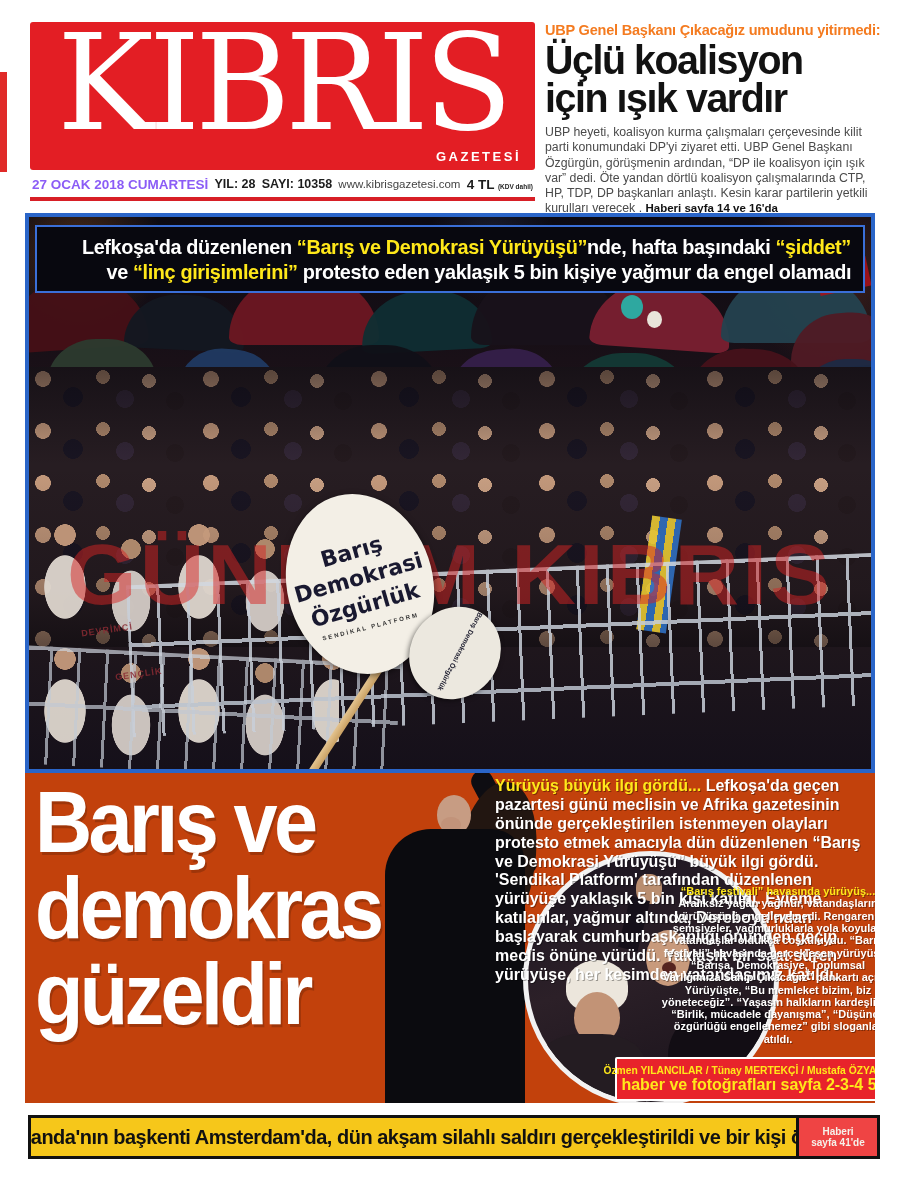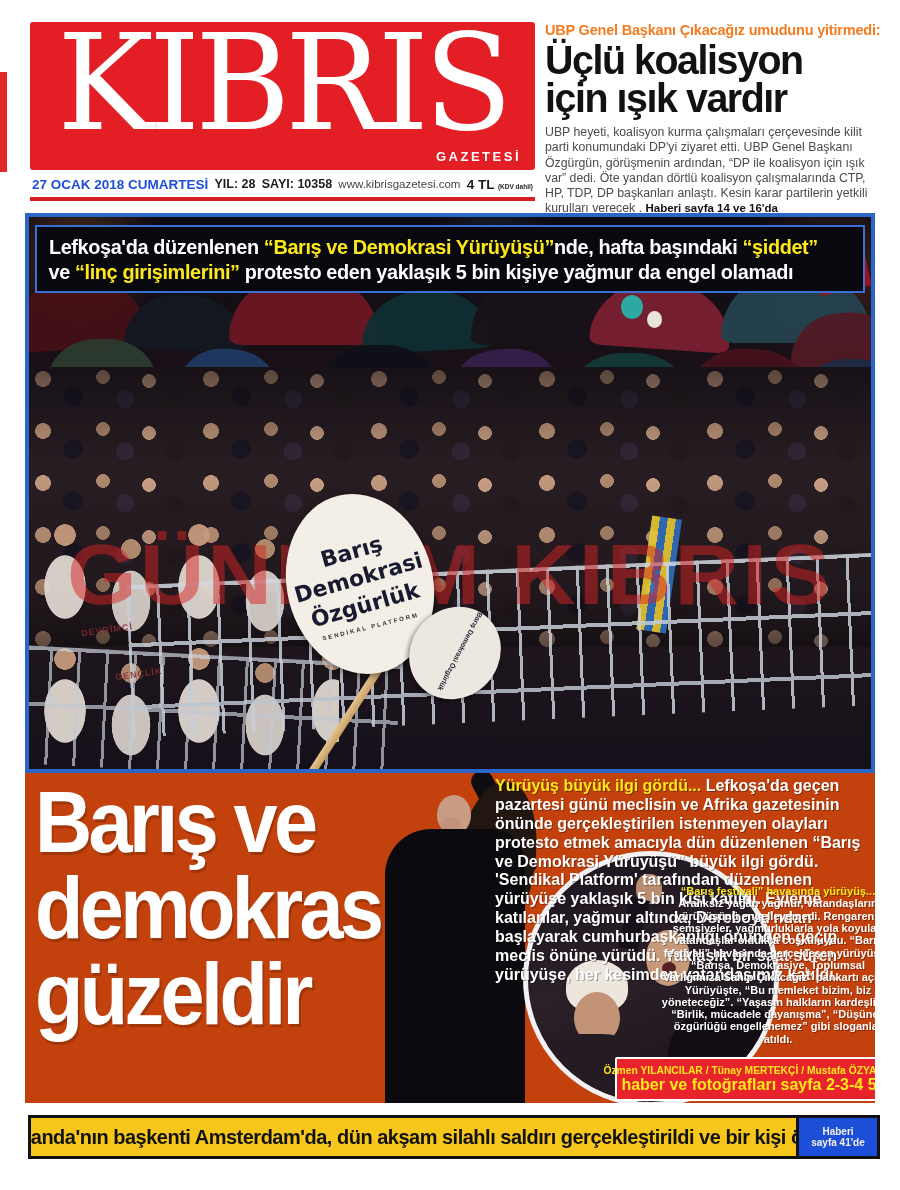--- a/index.html
+++ b/index.html
@@ -8,21 +8,21 @@
   .abs{position:absolute;}
 
   
   .edge-strip{left:0;top:72px;width:7px;height:100px;background:#e02a28;}
   .logo-box{left:30px;top:22px;width:505px;height:148px;background:#e31e24;border-radius:3px;}
   .logo-title{position:absolute;left:0;right:0;top:-16px;text-align:center;color:#fff;
     font-family:"DejaVu Serif",serif;font-size:132px;letter-spacing:-5px;transform:scaleX(.98);}
   .logo-sub{position:absolute;right:14px;bottom:6px;color:#fff;font-size:13px;font-weight:bold;letter-spacing:2.5px;}
   .dateline{left:30px;top:171px;width:505px;height:30px;border-bottom:4px solid #d81f26;
     display:flex;align-items:center;justify-content:space-between;padding:0 2px;box-sizing:border-box;}
-  .dateline .d1{font-size:13.5px;font-weight:bold;color:#1d4ed8;text-align:center;}
+  .dateline .d1{font-size:13.5px;font-weight:bold;color:#8b5cf6;text-align:center;}
   .dateline .d2{font-size:12.5px;font-weight:bold;color:#1d1d1d;}
   .dateline .web{font-size:11.5px;color:#444;}
   .dateline .price{font-size:13.5px;font-weight:bold;color:#1d1d1d;}
   .dateline .price small{font-size:6.5px;font-weight:bold;}
 
   
   .top-story{left:545px;top:22px;width:333px;}
   .kicker{color:#f47b20;font-weight:bold;font-size:14.5px;letter-spacing:-.2px;white-space:nowrap;}
   .ts-head{color:#121212;font-weight:800;font-size:41px;line-height:.93;letter-spacing:-1.5px;
     transform:scaleX(.96);transform-origin:left top;margin-top:3px;}
@@ -30,21 +30,21 @@
   .ts-ref{font-weight:bold;color:#111;font-size:11.5px;}
 
   
   .photo{left:25px;top:213px;width:850px;height:560px;border:4px solid #2a65c8;box-sizing:border-box;
     background:linear-gradient(180deg,#0c0a12 0%,#1b1118 30%,#261b1e 60%,#15101a 100%);overflow:hidden;}
   .photo::before{content:"";position:absolute;inset:0;
     background:radial-gradient(circle 120px at 6% 6%,rgba(255,140,40,.25),transparent 70%),
                radial-gradient(circle 140px at 96% 10%,rgba(255,120,60,.18),transparent 70%),
                radial-gradient(circle 90px at 55% 4%,rgba(120,160,255,.12),transparent 70%);}
   .banner{position:absolute;left:6px;right:6px;top:8px;height:64px;background:#08080f;border:2px solid #3a6fd8;
-    z-index:7;display:flex;flex-direction:column;align-items:flex-start;justify-content:center;gap:1px;}
+    z-index:7;display:flex;flex-direction:column;align-items:flex-end;justify-content:center;gap:1px;}
   .banner .bl{white-space:nowrap;font-weight:800;font-size:20.5px;letter-spacing:-.4px;color:#fff;
     transform:scaleX(.97);}
   .banner .yl{color:#ffe81a;}
   .umb{position:absolute;border-radius:50% 50% 10% 10% / 100% 100% 12% 12%;opacity:.95;}
   .crowd{position:absolute;left:0;right:0;top:150px;height:280px;background-color:#271d22;
     background-image:
       radial-gradient(circle 8px at 14px 12px,#c69b7d 97%,transparent),
       radial-gradient(circle 10px at 44px 30px,#191522 97%,transparent),
       radial-gradient(circle 7px at 74px 10px,#b18a6d 97%,transparent),
       radial-gradient(circle 9px at 96px 32px,#332737 97%,transparent),
@@ -118,21 +118,21 @@
   .lead{color:#ffe81a;}
   .credit{position:absolute;left:590px;top:284px;width:282px;height:40px;background:#e8232b;border:2px solid #fff;
     border-radius:2px;z-index:5;display:flex;flex-direction:column;align-items:center;justify-content:center;}
   .credit .c1{color:#ffe81a;font-weight:bold;font-size:10.3px;white-space:nowrap;}
   .credit .c2{color:#ffe81a;font-weight:bold;font-size:16px;}
 
   
   .bottom-bar{left:28px;top:1115px;width:852px;height:44px;background:#111;padding:3px;box-sizing:border-box;display:flex;}
   .bb-yellow{flex:1;background:#f6c71a;display:flex;align-items:center;justify-content:center;overflow:hidden;}
   .bb-head{color:#111;font-weight:800;font-size:21px;letter-spacing:-.5px;white-space:nowrap;transform:scaleX(.95);}
-  .bb-ref{width:78px;background:#1d4ed8;display:flex;flex-direction:column;align-items:center;justify-content:center;margin-left:3px;}
+  .bb-ref{width:78px;background:#ef4444;display:flex;flex-direction:column;align-items:center;justify-content:center;margin-left:3px;}
   .bb-ref span{color:#f5f2ea;font-weight:bold;font-size:10px;line-height:1.15;}
 </style>
 </head>
 <body>
 
 <div class="page">
 
   <div class="abs edge-strip"></div>
 
   <div class="abs logo-box">

